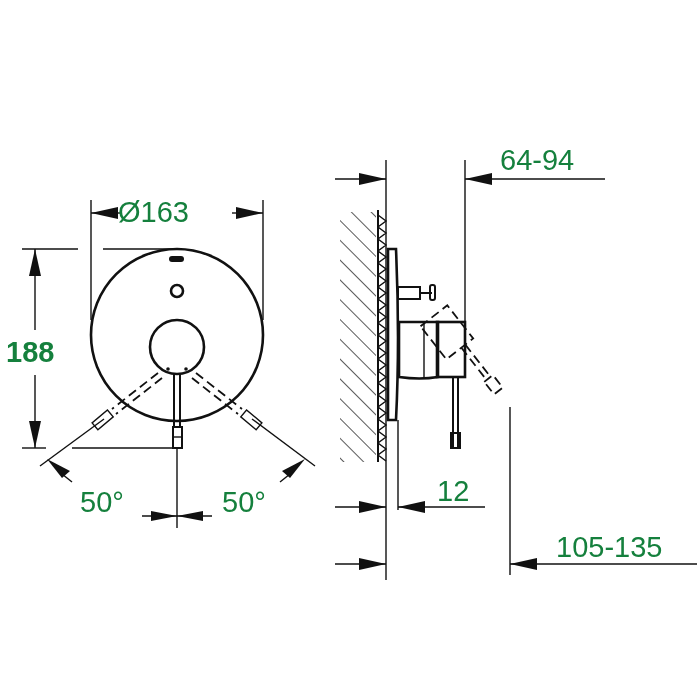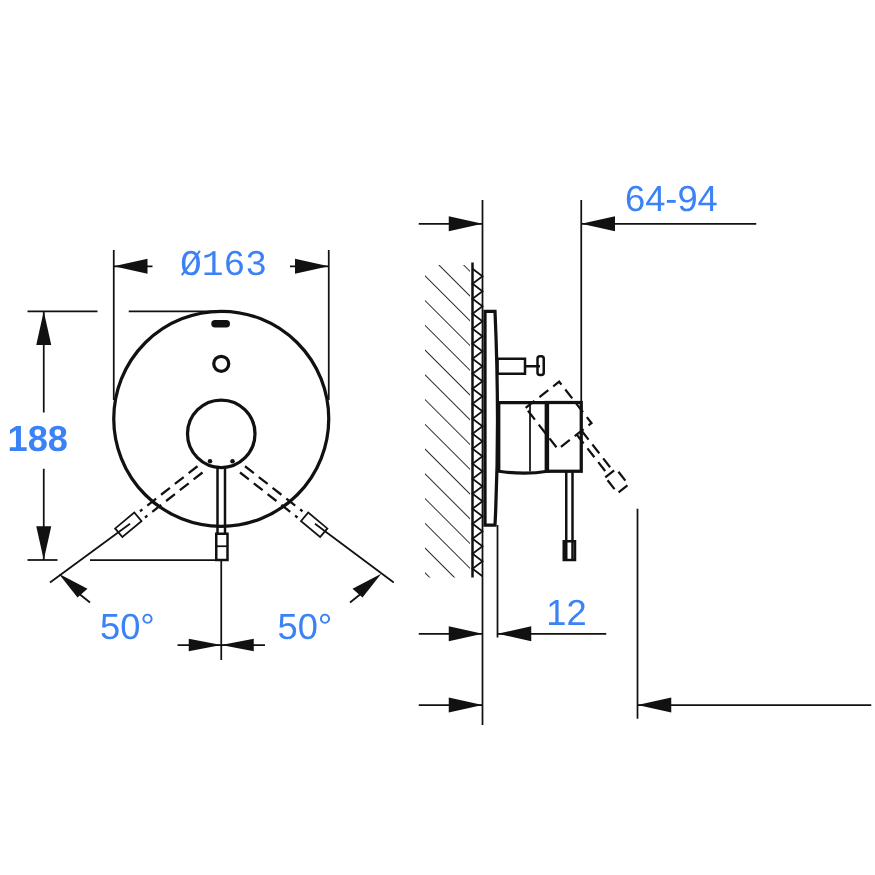--- a/index.html
+++ b/index.html
@@ -1,18 +1,18 @@
 <!DOCTYPE html>
 <html><head>
 <meta charset="utf-8">
 <style>
   html, body { margin:0; padding:0; background:#ffffff; }
   body { width:700px; height:700px; overflow:hidden; position:relative; }
   #drawing { position:absolute; left:0; top:0; width:700px; height:700px; }
-  .lbl { position:absolute; font-family:"Liberation Sans", sans-serif; font-size:29px; color:#3b82f6; line-height:1; white-space:nowrap; }
+  .lbl { position:absolute; font-family:"Liberation Sans", sans-serif; font-size:29px; color:#15803d; line-height:1; white-space:nowrap; }
   svg .ln { stroke:#111; stroke-width:1.4; fill:none; }
   svg .thick { stroke:#111; stroke-width:2.6; fill:none; }
   svg .med { stroke:#111; stroke-width:2; fill:none; }
   svg .dash { stroke:#111; stroke-width:1.8; fill:none; stroke-dasharray:9 5; }
   svg .arr { fill:#111; stroke:none; }
 </style>
 </head>
 <body>
 
 <div id="drawing">
@@ -138,19 +138,20 @@
     <g>
       <line class="ln" x1="335" y1="564" x2="386" y2="564"></line>
       <polygon class="arr" points="386,564 359,558 359,570"></polygon>
       <line class="ln" x1="510" y1="564" x2="697" y2="564"></line>
       <polygon class="arr" points="510,564 537,558 537,570"></polygon>
     </g>
   </g>
 </svg>
 
 
-<div class="lbl" style="left:144px;top:198px;font-family:Liberation Mono, monospace;">Ø163</div>
+<div class="lbl" style="left:118px;top:198px;">Ø163</div>
 <div class="lbl" style="left:6px;top:338px;font-weight:bold;">188</div>
 <div class="lbl" style="left:80px;top:488px;">50°</div>
 <div class="lbl" style="left:222px;top:488px;">50°</div>
 <div class="lbl" style="left:500px;top:146px;">64-94</div>
 <div class="lbl" style="left:437px;top:477px;">12</div>
+<div class="lbl" style="left:556px;top:533px;">105-135</div>
 </div>
 
 </body></html>

